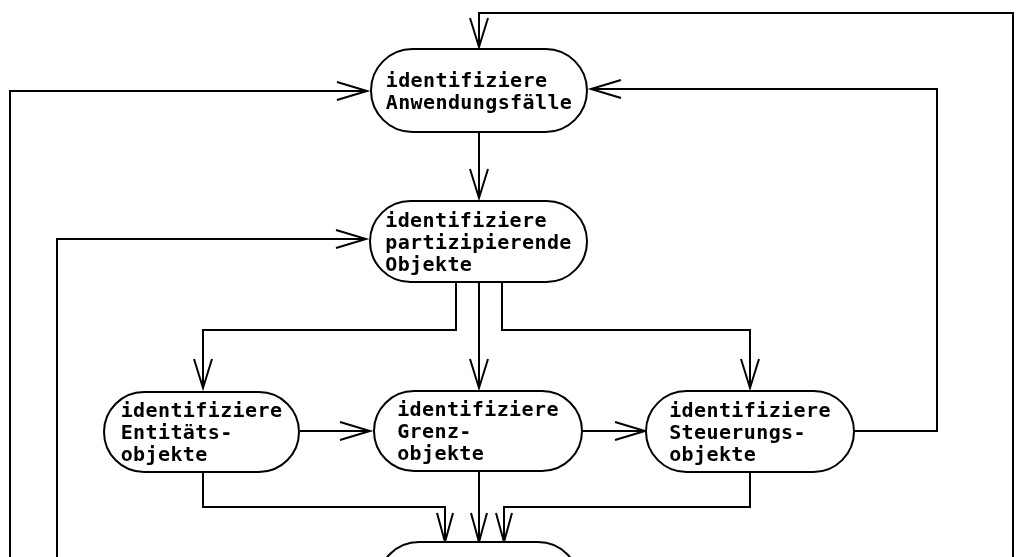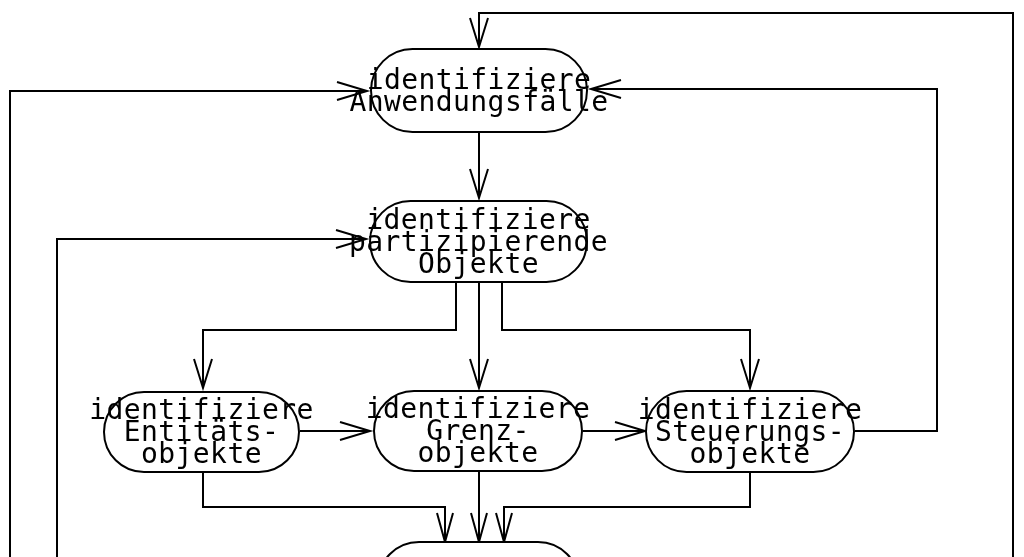--- a/index.html
+++ b/index.html
@@ -18,25 +18,26 @@
     box-sizing: border-box;
     background: #ffffff;
     border: 2.5px solid #000000;
     border-radius: 44px;
     display: flex;
     align-items: center;
     justify-content: center;
   }
   .node .label {
     white-space: pre-line;
-    text-align: center;
-    font-size: 28px;
+    text-align: left;
+    font-size: 20px;
     line-height: 22px;
     letter-spacing: 0.4px;
     color: #000000;
+    font-weight: bold;
   }
   .node-anwendungsfaelle          { left: 370px; top: 48px;  width: 218px; height: 85px; border-radius: 43px; }
   .node-partizipierende-objekte   { left: 369px; top: 200px; width: 219px; height: 83px; border-radius: 42px; }
   .node-entitaetsobjekte          { left: 103px; top: 391px; width: 197px; height: 82px; border-radius: 41px; }
   .node-grenzobjekte              { left: 373px; top: 390px; width: 210px; height: 82px; border-radius: 41px; }
   .node-steuerungsobjekte         { left: 645px; top: 390px; width: 210px; height: 83px; border-radius: 42px; }
   .node-bottom-partial            { left: 377px; top: 541px; width: 203px; height: 86px; border-radius: 42px; }
 </style>
 </head>
 <body>

